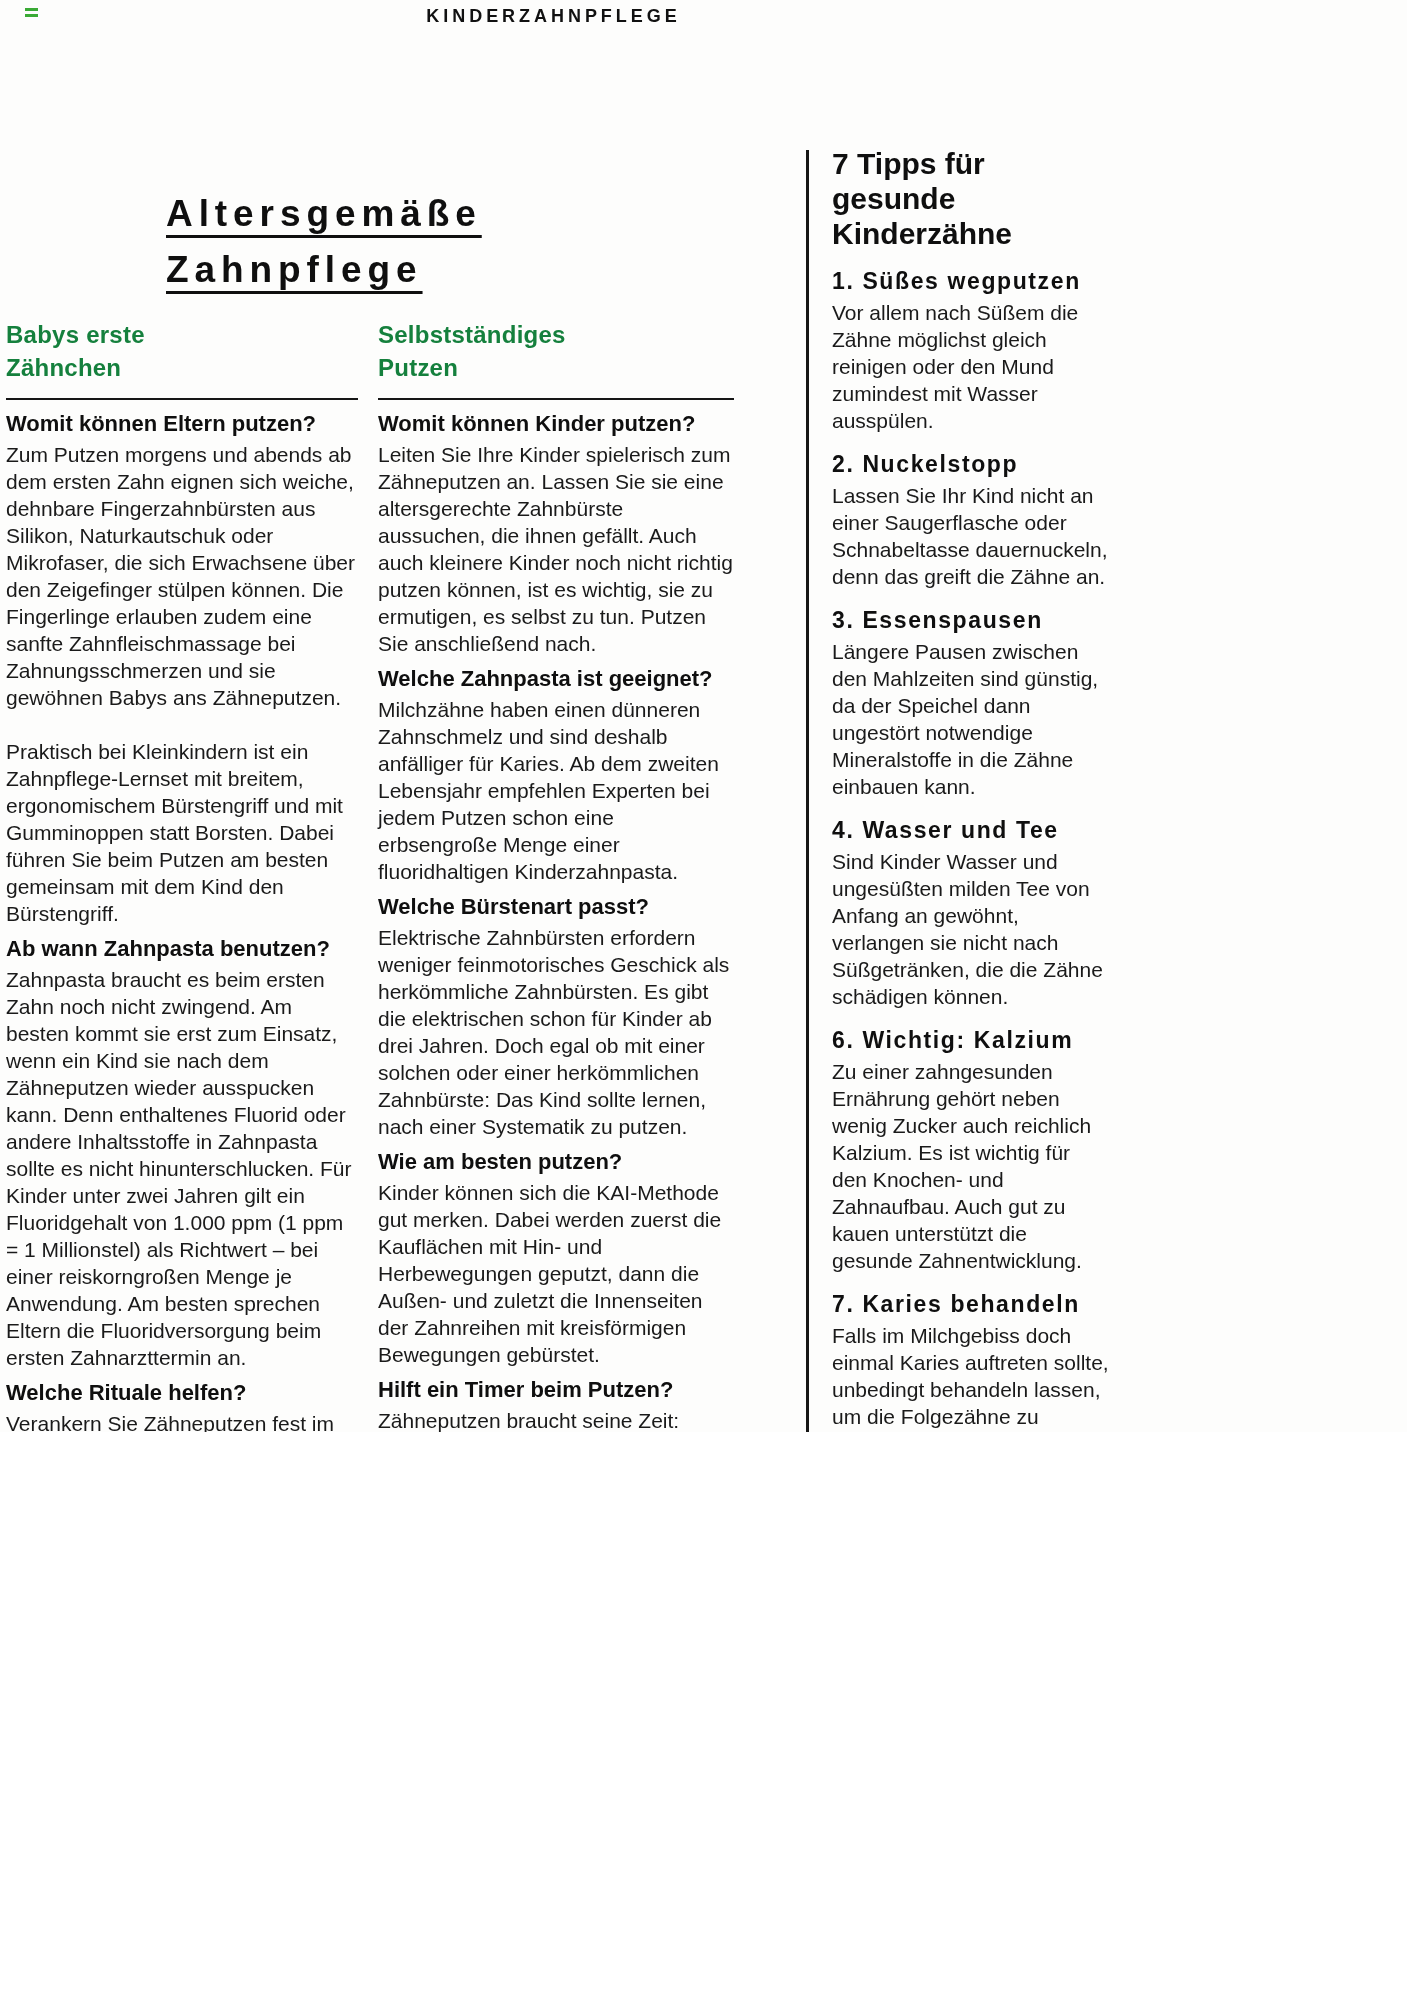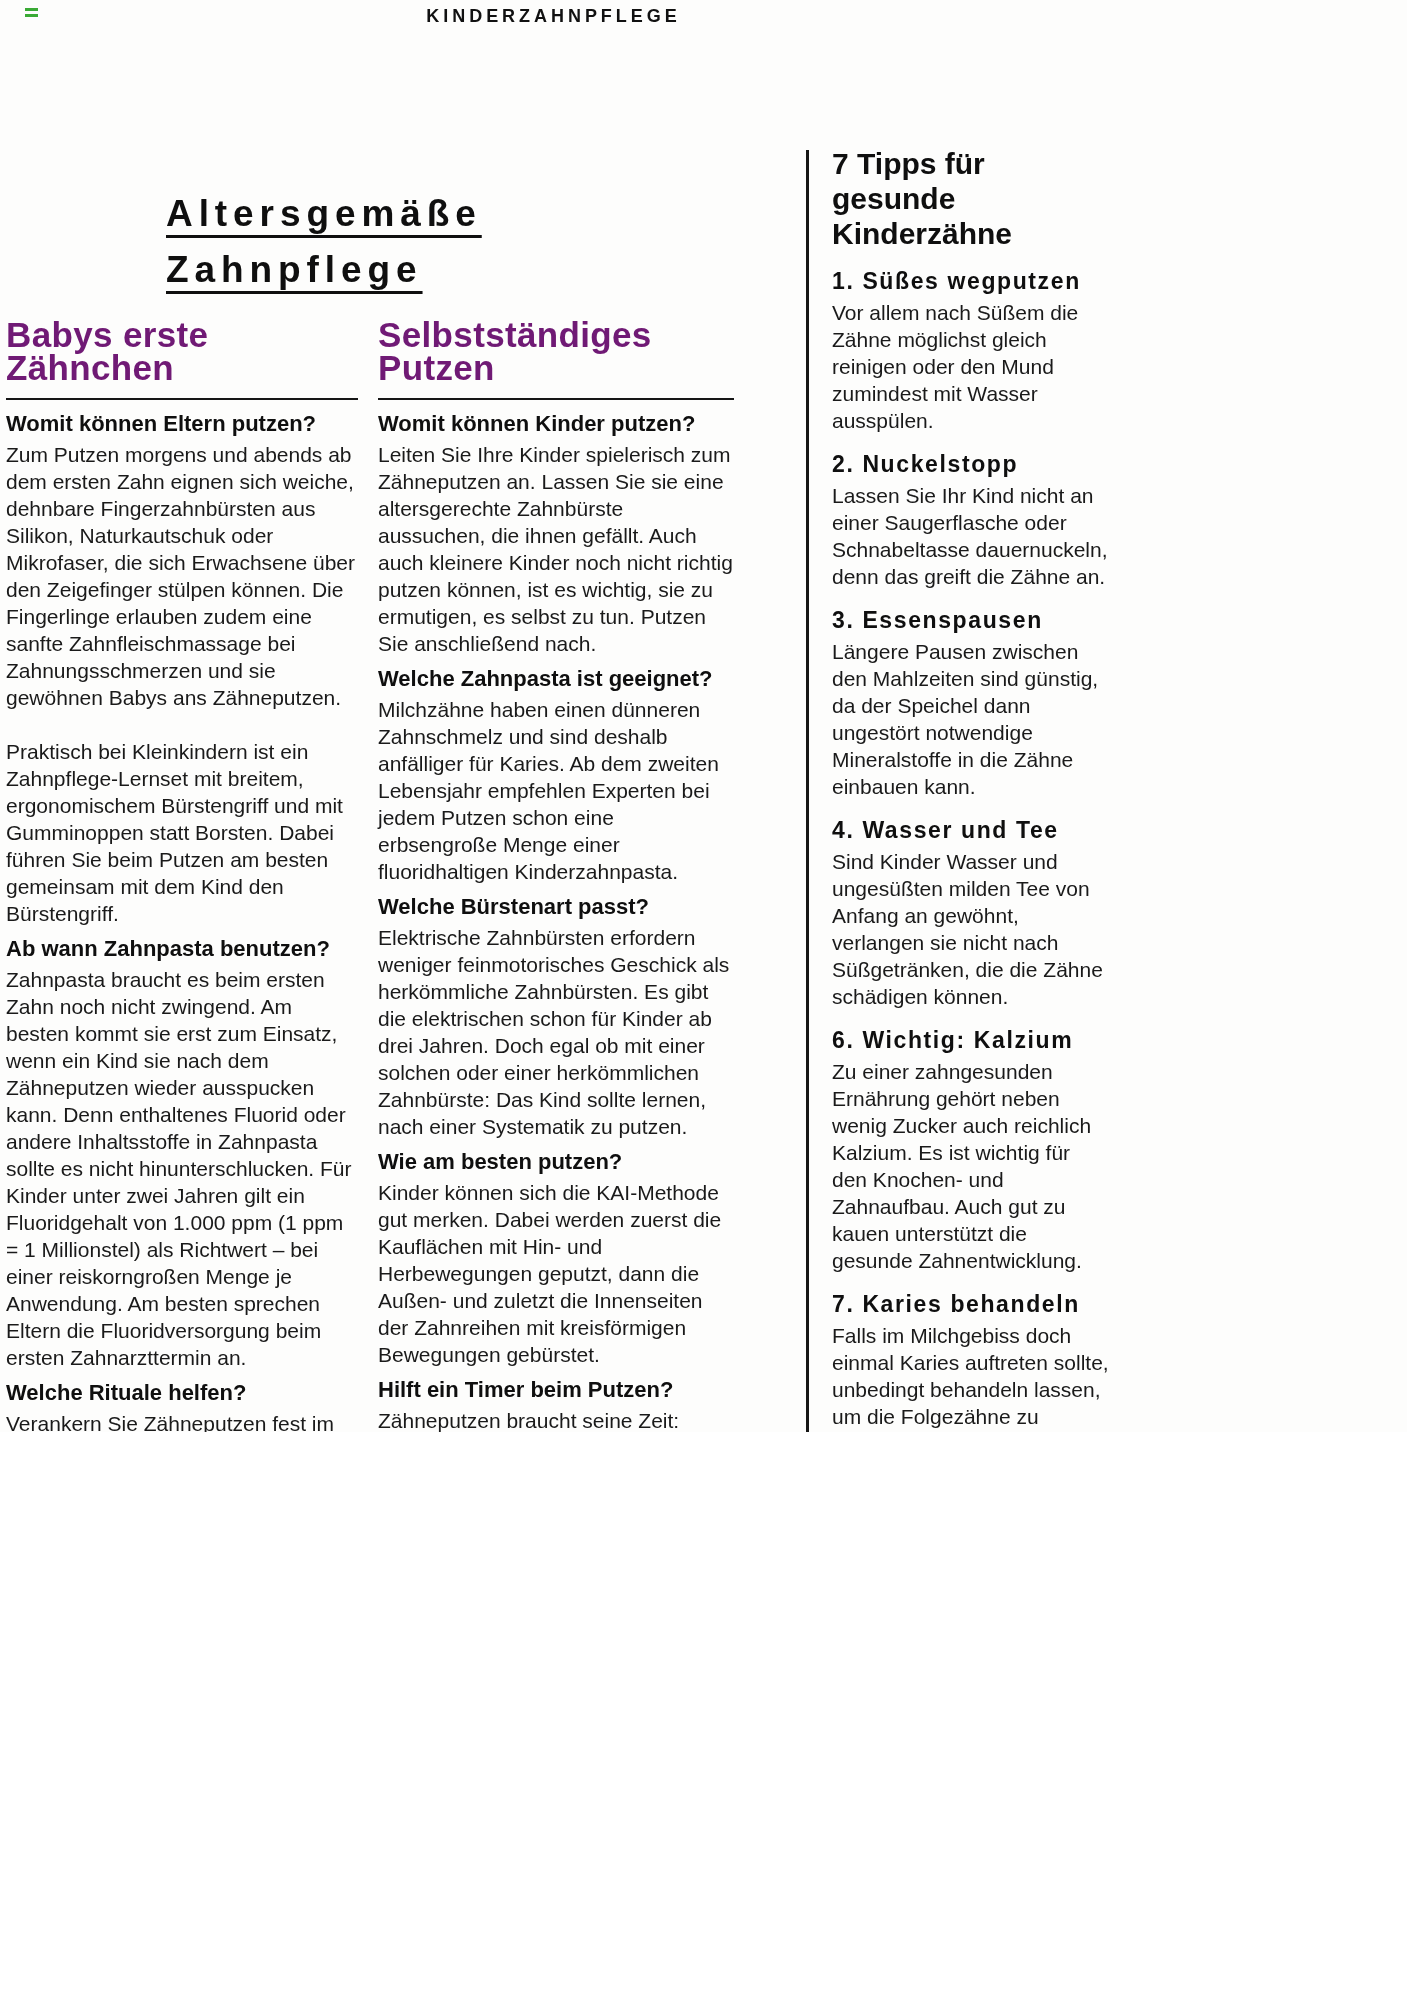--- a/index.html
+++ b/index.html
@@ -36,22 +36,22 @@
     text-decoration-thickness:3px;
     text-underline-offset:9px;
     text-decoration-color:#0f0f0f;
   }
 
   
   .col { position:absolute; top:318px; width:352px; }
   .col-1 { left:6px; }
   .col-2 { left:378px; width:356px; }
   .colhead {
-    font-size:35px; line-height:33px; font-weight:700;
-    max-width:240px; letter-spacing:0.01em; color:#701a75;
+    font-size:24px; line-height:33px; font-weight:700;
+    max-width:240px; letter-spacing:0.01em; color:#15803d;
   }
   .colrule { border-bottom:2px solid #161616; margin:14px 0 10px; height:0; }
   .q { font-size:22px; font-weight:700; line-height:27px; margin:8px 0 4px; color:#0f0f0f; }
   .col p { font-size:21px; line-height:27px; margin:0 0 27px; }
   .sec p:last-child { margin-bottom:0; }
 
   
   .sidebar-rule {
     position:absolute; left:806px; top:150px;
     width:3px; height:1332px; background:#161616;

